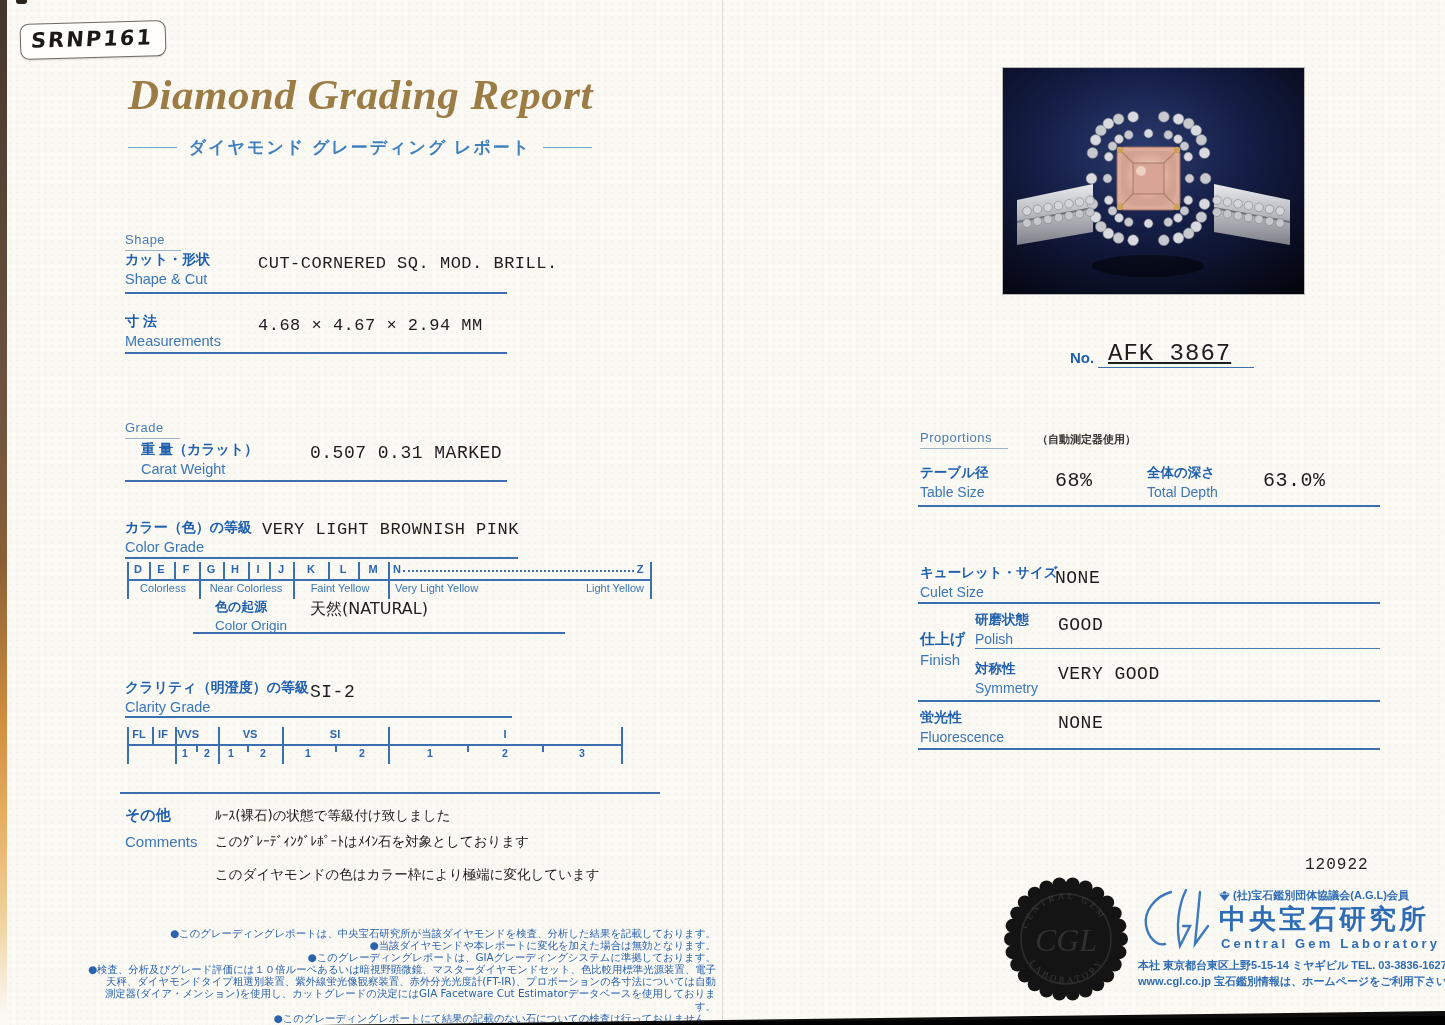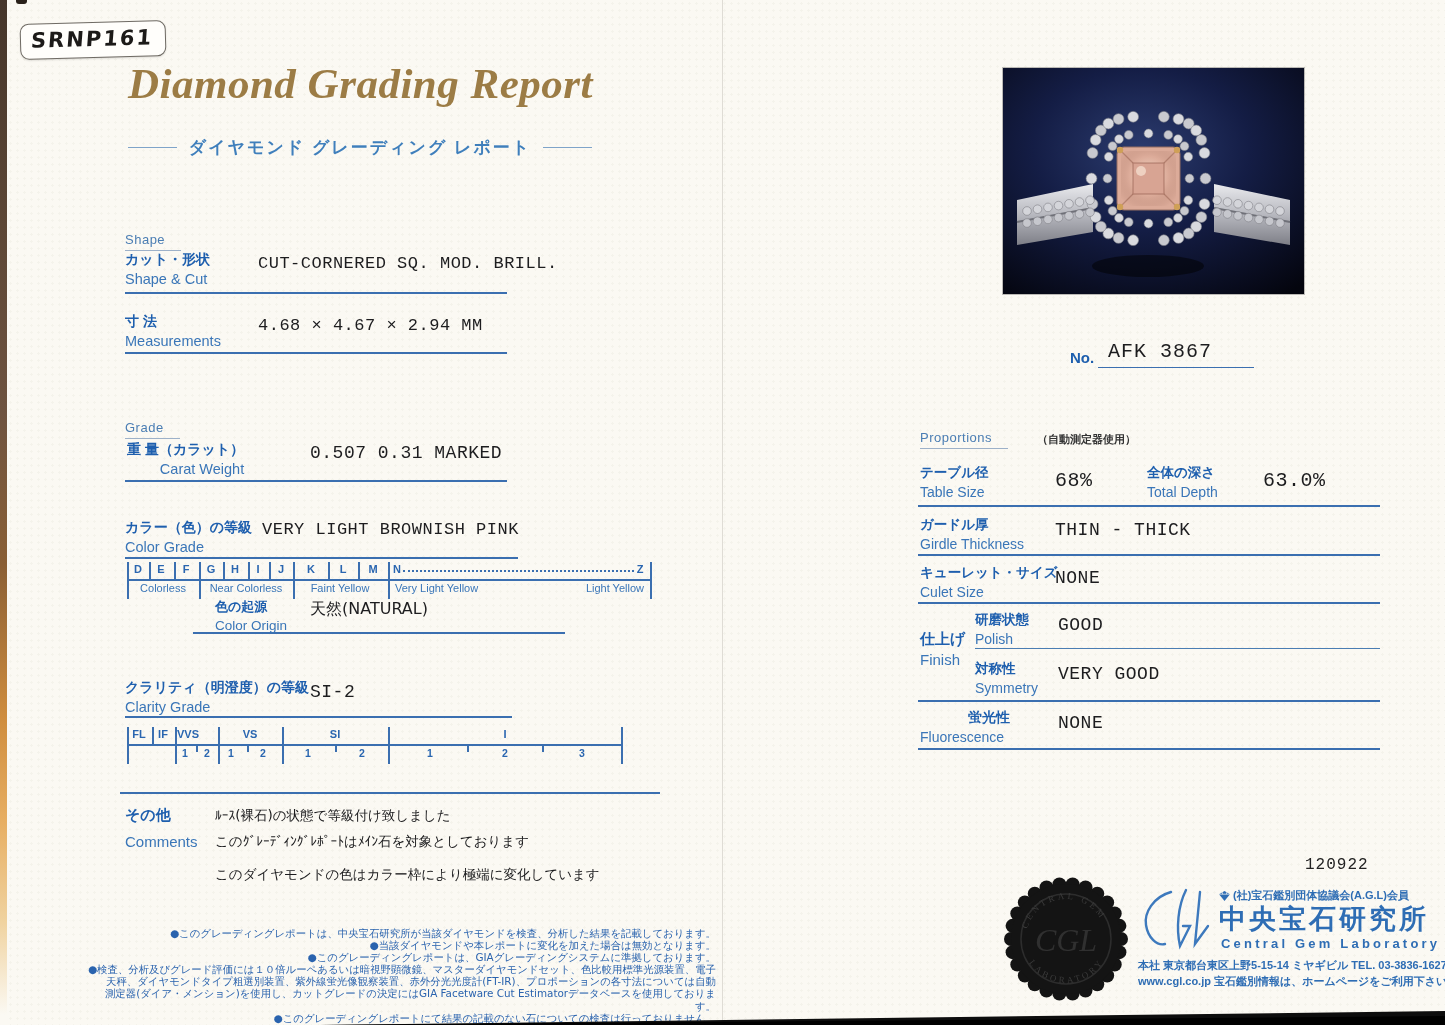--- a/index.html
+++ b/index.html
@@ -13,21 +13,21 @@
   #left-edge{left:0;top:0;width:7px;height:1025px;
     background:linear-gradient(180deg,#45362b 0%,#5d4736 22%,#6e5340 40%,#8a5f35 55%,#cf8d3e 70%,#e7ae62 80%,#f0d3a0 90%,#fbf9f3 99%);}
   #top-notch{left:16px;top:0;width:11px;height:4px;background:#2a211a;border-radius:0 0 3px 3px;}
   
   #tag{left:20px;top:22px;padding:4px 12px 6px 10px;background:#fffefb;
     border:1.6px solid rgba(75,70,62,0.8);border-radius:9px;transform:rotate(-1.6deg);
     box-shadow:0 1px 2px rgba(0,0,0,0.12);}
   #tag span{display:inline-block;font-family:"DejaVu Sans",sans-serif;font-size:21px;font-weight:600;
     color:#1c1a18;letter-spacing:2px;transform:skewX(-6deg);}
   
-  #title{left:128px;top:59px;font-family:"Liberation Serif","DejaVu Serif",serif;
+  #title{left:128px;top:70px;font-family:"Liberation Serif","DejaVu Serif",serif;
     font-style:italic;font-weight:bold;font-size:43px;color:#9c7c45;letter-spacing:0.5px;white-space:nowrap;}
   #subtitle{left:128px;top:136px;width:464px;display:flex;align-items:center;gap:12px;}
   #subtitle .line{flex:1;border-top:1.6px solid #7fa4c9;}
   #subtitle .txt{font-size:17px;font-weight:bold;color:#3f7fbc;letter-spacing:2px;white-space:nowrap;}
   
   .sec-head{font-size:13px;color:#4a7db3;letter-spacing:0.5px;border-bottom:1.5px solid #9db1c9;
     padding:0 16px 3px 0;display:inline-block;}
   
   .row{position:absolute;}
   .rule-b{border-bottom:2px solid #3b6fb0;}
@@ -47,21 +47,21 @@
   
   .cm-line{position:absolute;font-family:"DejaVu Sans",sans-serif;font-size:13.5px;color:#1b1b1d;white-space:nowrap;}
   .footnote{font-size:10.4px;line-height:12.1px;color:#2a63ae;font-weight:500;
     text-indent:-11px;padding-left:11px;font-family:"DejaVu Sans",sans-serif;text-align:right;}
   
   .r-jp{font-size:13.5px;font-weight:bold;color:#1e5fae;white-space:nowrap;}
   .r-en{font-size:14px;color:#3a76b8;white-space:nowrap;margin-top:2px;}
   #fold-line{left:722px;top:0;width:1px;height:1025px;background:rgba(150,148,138,0.28);}
   #photo-frame{left:1003px;top:68px;width:301px;height:226px;box-shadow:0 0 0 1px rgba(0,0,0,0.25);}
   #report-no-label{left:1070px;top:349px;font-size:15px;font-weight:bold;color:#1e5fae;}
-  #report-no-value{left:1108px;top:340px;font-family:"Liberation Mono",monospace;font-size:20px;color:#1d1d1f;letter-spacing:1px;}
+  #report-no-value{left:1108px;top:340px;font-family:"Liberation Mono",monospace;font-size:24px;color:#1d1d1f;letter-spacing:1px;text-decoration:underline;}
   #report-no-rule{left:1098px;top:367px;width:156px;border-top:1.8px solid #3b6fb0;}
   #prop-note{left:1037px;top:432px;font-size:11px;font-weight:bold;color:#333;}
   #footer-number{left:1305px;top:856px;font-family:"Liberation Mono",monospace;font-size:16px;color:#222;letter-spacing:1px;}
   .blue-small{font-size:11px;font-weight:bold;color:#2e6db4;white-space:nowrap;}
   #lab-name-jp{left:1219px;top:901px;font-size:27px;font-weight:600;color:#2e6db4;letter-spacing:3px;white-space:nowrap;}
   #lab-name-en{left:1221px;top:936px;font-size:13px;font-weight:600;color:#2e6db4;letter-spacing:3.2px;white-space:nowrap;}
   #membership{left:1219px;top:888px;display:flex;align-items:center;gap:3px;}
 </style>
 </head>
 <body>
@@ -101,21 +101,21 @@
       <div class="en-label">Measurements</div>
     </div>
     <div class="val" style="left:133px;top:4px;">4.68 × 4.67 × 2.94 MM</div>
   </div>
 
   <div class="abs" style="left:125px;top:418px;">
     <span class="sec-head">Grade</span>
   </div>
 
   <div class="row rule-b" style="left:125px;top:440px;width:382px;height:40px;">
-    <div class="abs" style="left:2px;top:1px;text-align:right;">
+    <div class="abs" style="left:16px;top:1px;">
       <div class="jp-label">重 量（カラット）</div>
       <div class="en-label">Carat Weight</div>
     </div>
     <div class="val" style="left:185px;top:3px;font-size:18px;">0.507 0.31 MARKED</div>
   </div>
 
   <div class="row rule-b" style="left:125px;top:518px;width:393px;height:39px;">
     <div class="abs" style="left:0;top:1px;">
       <div class="jp-label">カラー（色）の等級</div>
       <div class="en-label">Color Grade</div>
@@ -355,27 +355,20 @@
       <div class="r-en">Table Size</div>
     </div>
     <div class="val" style="left:137px;top:7px;font-size:20px;">68%</div>
     <div class="abs" style="left:229px;top:2px;">
       <div class="r-jp">全体の深さ</div>
       <div class="r-en">Total Depth</div>
     </div>
     <div class="val" style="left:345px;top:7px;font-size:20px;">63.0%</div>
   </div>
 
-  <div class="row rule-b" style="left:918px;top:514px;width:462px;height:40px;">
-    <div class="abs" style="left:2px;top:2px;">
-      <div class="r-jp">ガードル厚</div>
-      <div class="r-en">Girdle Thickness</div>
-    </div>
-    <div class="val" style="left:137px;top:6px;font-size:18px;">THIN - THICK</div>
-  </div>
 
   <div class="row rule-b" style="left:918px;top:562px;width:462px;height:40px;">
     <div class="abs" style="left:2px;top:2px;">
       <div class="r-jp">キューレット・サイズ</div>
       <div class="r-en">Culet Size</div>
     </div>
     <div class="val" style="left:137px;top:6px;font-size:18px;">NONE</div>
   </div>
 
   <div class="abs" style="left:920px;top:630px;">
@@ -394,21 +387,21 @@
   <div class="row rule-b" style="left:918px;top:656px;width:462px;height:44px;">
     <div class="abs" style="left:57px;top:4px;">
       <div class="r-jp">対称性</div>
       <div class="r-en">Symmetry</div>
     </div>
     <div class="val" style="left:140px;top:8px;font-size:18px;">VERY GOOD</div>
   </div>
 
   <div class="row rule-b" style="left:918px;top:706px;width:462px;height:42px;">
     <div class="abs" style="left:2px;top:3px;">
-      <div class="r-jp" style="font-size:14px;margin-left:48px;">蛍光性</div>
+      <div class="r-jp" style="font-size:14px;">蛍光性</div>
       <div class="r-en">Fluorescence</div>
     </div>
     <div class="val" style="left:140px;top:7px;font-size:18px;">NONE</div>
   </div>
 
   <div id="footer-number" class="abs">120922</div>
 
   <div class="abs" style="left:1004px;top:877px;">
     <svg width="124" height="124" viewBox="0 0 124 124">
       <g id="seal-scallops">

